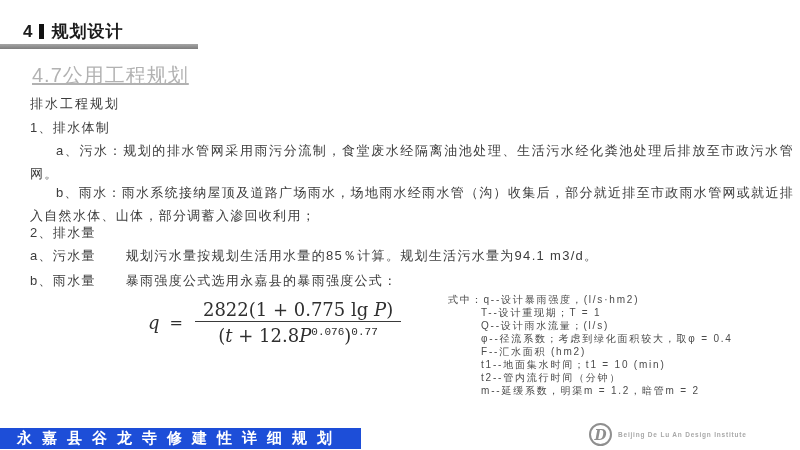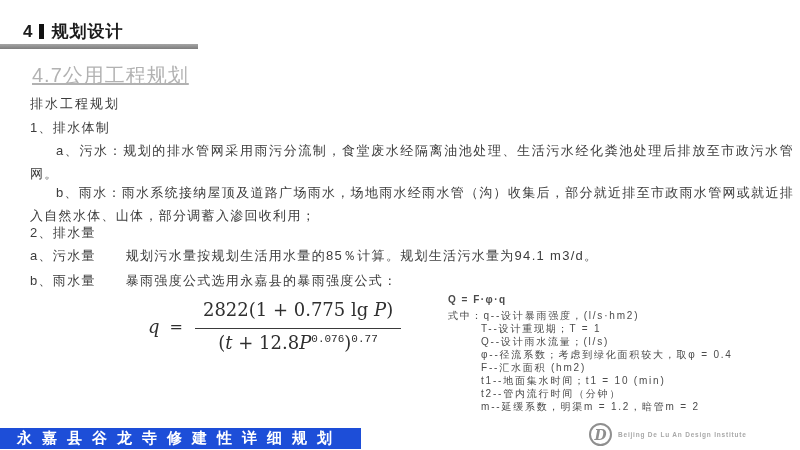--- a/index.html
+++ b/index.html
@@ -30,21 +30,21 @@
   .bt-item2     { top:221px; }
   .bt-line-a    { top:244px; }
   .bt-line-b    { top:269px; }
   .label-gap { display:inline-block; width:30px; }
   
   .formula { position:absolute; left:148px; top:299px; display:flex; align-items:center;
              font-family:"DejaVu Serif","Liberation Serif",serif; font-size:18px; color:#2f2f2f; }
   .formula .f-var { font-style:italic; }
   .formula .f-eq { margin:0 12px 0 10px; font-size:16px; }
   .fraction { display:inline-flex; flex-direction:column; text-align:center; }
-  .fraction .num { padding:0 8px 8px 8px; border-bottom:1.4px solid #3a3a3a; }
+  .fraction .num { padding:0 8px 1px 8px; border-bottom:1.4px solid #3a3a3a; }
   .fraction .den { padding:3px 4px 0 4px; }
   .fraction sup { font-size:11px; font-style:normal;font-family:Liberation Mono, monospace; }
   
   .notes { position:absolute; left:448px; top:293px; width:340px;
            font-size:10px; color:#4b4b4b; letter-spacing:1.8px; line-height:13px; }
   .notes-eq { margin-bottom:3px; font-weight:bold; letter-spacing:1.5px; }
   .notes-line.indent { margin-left:33px; }
   
   .footer-bar { position:absolute; left:0; top:428px; width:361px; height:21px;
                 background:#1d4ed8; display:flex; align-items:center; }
@@ -88,21 +88,20 @@
 <div class="formula">
   <span class="f-var">q</span>
   <span class="f-eq">=</span>
   <span class="fraction">
     <span class="num"><span>2822(1 + 0.775 lg </span><span class="f-var">P</span><span>)</span></span>
     <span class="den"><span>(</span><span class="f-var">t</span><span> + 12.8</span><span class="f-var">P</span><sup>0.076</sup><span>)</span><sup>0.77</sup></span>
   </span>
 </div>
 
 <div class="notes">
-  <div class="notes-eq">Q = F·φ·q</div>
   <div class="notes-line"><span>式中：</span><span>q--设计暴雨强度，(l/s·hm2)</span></div>
   <div class="notes-line indent">T--设计重现期；T = 1</div>
   <div class="notes-line indent">Q--设计雨水流量；(l/s)</div>
   <div class="notes-line indent">φ--径流系数；考虑到绿化面积较大，取φ = 0.4</div>
   <div class="notes-line indent">F--汇水面积 (hm2)</div>
   <div class="notes-line indent">t1--地面集水时间；t1 = 10 (min)</div>
   <div class="notes-line indent">t2--管内流行时间（分钟）</div>
   <div class="notes-line indent">m--延缓系数，明渠m = 1.2，暗管m = 2</div>
 </div>
 

